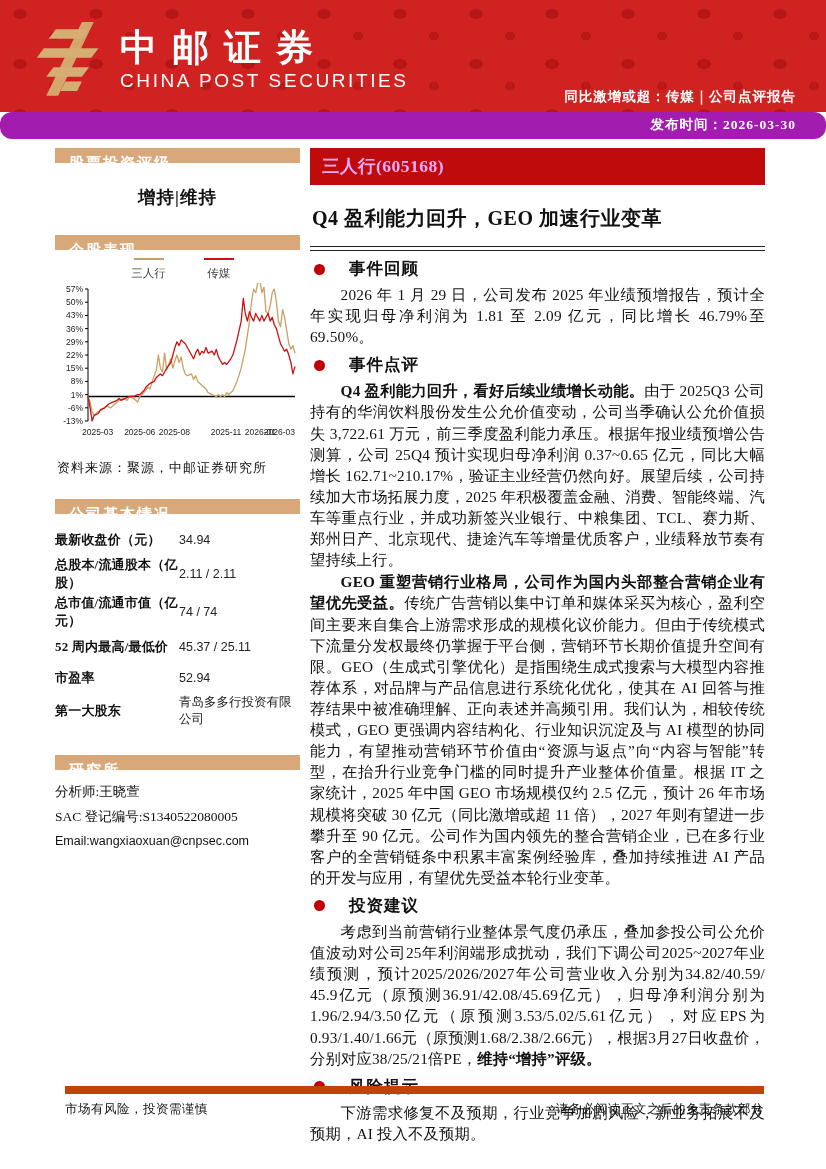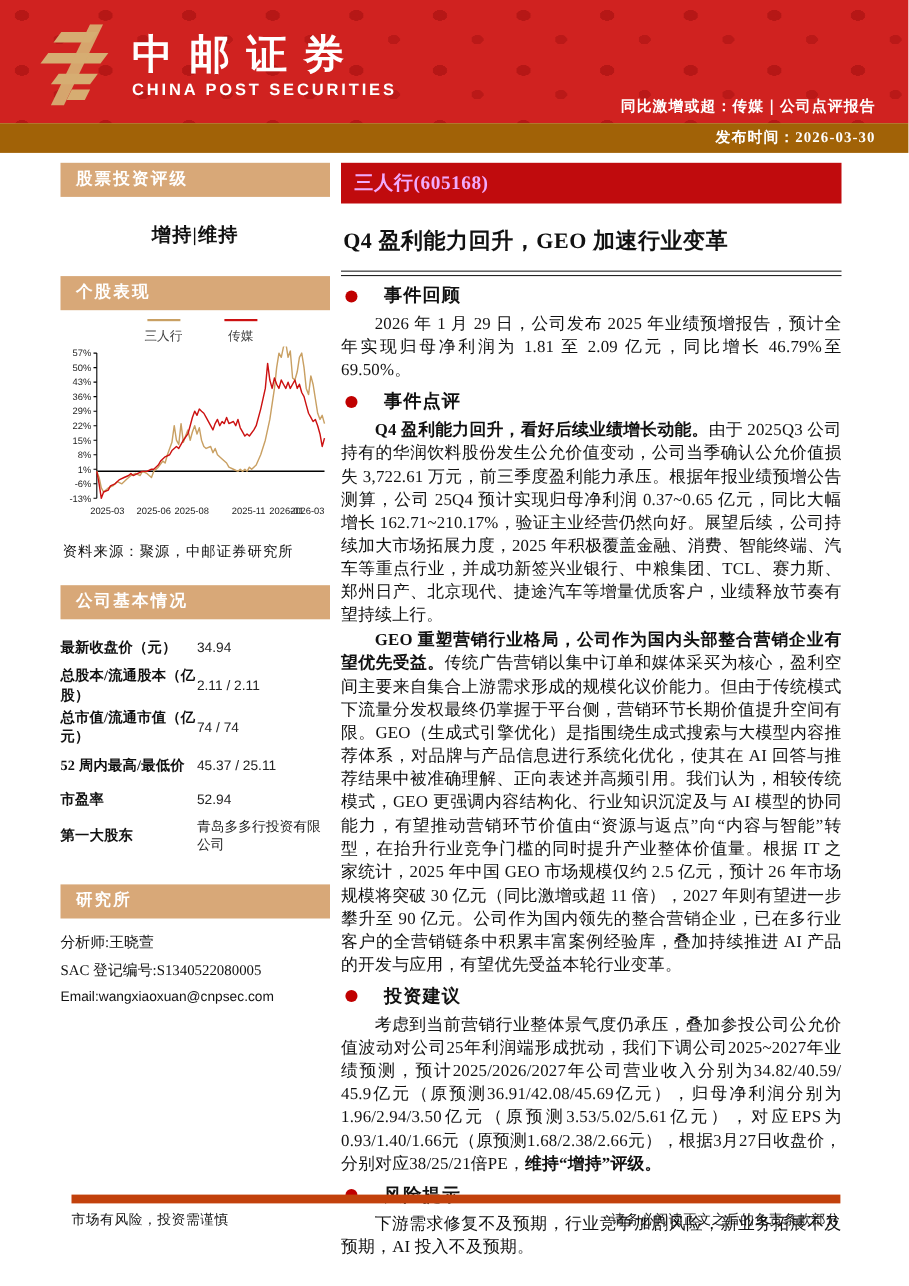--- a/index.html
+++ b/index.html
@@ -16,41 +16,41 @@
       radial-gradient(ellipse 9px 7px at 54px 36px, rgba(155,12,12,.42) 60%, transparent 61%);
     background-size:76px 50px;
   }
   .logo-wrap{position:absolute;left:34px;top:22px;display:flex;align-items:center;gap:14px;}
   .logo-glyph{width:72px;height:76px;}
   .logo-text .cn{
     color:#fff;font-family:"Liberation Sans",sans-serif;font-weight:bold;
     font-size:37px;letter-spacing:15px;line-height:1.1;white-space:nowrap;
   }
   .logo-text .en{
-    color:#fff;font-family:"Liberation Sans",sans-serif;font-weight:bold;
-    font-size:15px;letter-spacing:2.6px;margin-top:2px;white-space:nowrap;
+    color:#fff;font-family:"Liberation Sans",sans-serif;font-weight:normal;
+    font-size:19px;letter-spacing:2.6px;margin-top:2px;white-space:nowrap;
   }
   .report-type{
     position:absolute;right:30px;bottom:6px;color:#fff;
     font-size:13.5px;font-weight:bold;letter-spacing:1px;
   }
   .gold-band{
-    height:27px;background:#a16207;position:relative;
+    height:27px;background:#a21caf;position:relative;border-radius:12px;
   }
   .publish-time{
     position:absolute;right:30px;top:4px;color:#fff;
     font-size:13.5px;font-weight:bold;letter-spacing:1px;
   }
   
   .page{display:flex;padding:9px 61px 0 55px;gap:10px;}
   .sidebar{width:245px;flex:0 0 245px;}
   .main{flex:1;min-width:0;}
   .sec-bar{
     background:#d8a878;color:#fff;font-weight:bold;font-size:15px;
-    height:31px;line-height:31px;padding-left:14px;letter-spacing:2px;
+    height:15px;line-height:31px;padding-left:14px;letter-spacing:2px;
   }
   .rating{
     text-align:center;font-weight:bold;font-size:17.5px;margin:22px 0 26px 0;letter-spacing:1px;
   }
   .chart-block{margin-top:8px;}
   .legend{display:flex;justify-content:center;gap:38px;margin:6px 0 2px 10px;}
   .legend-item{display:flex;align-items:center;gap:6px;font-size:11.5px;color:#444;flex-direction:column;}
   .legend-line{width:30px;height:0;border-top:2px solid #000;}
   .source-note{font-size:13px;margin:14px 0 22px 2px;letter-spacing:1px;}
   .company-rows{margin:10px 0 26px 0;}

